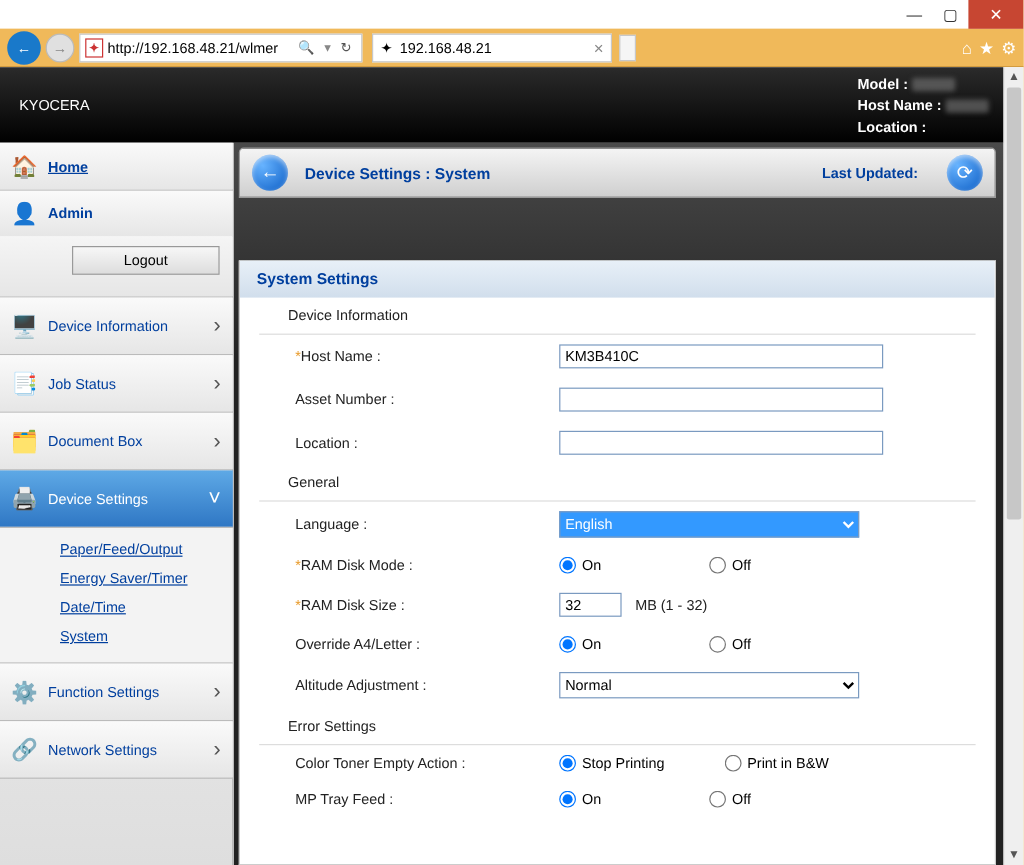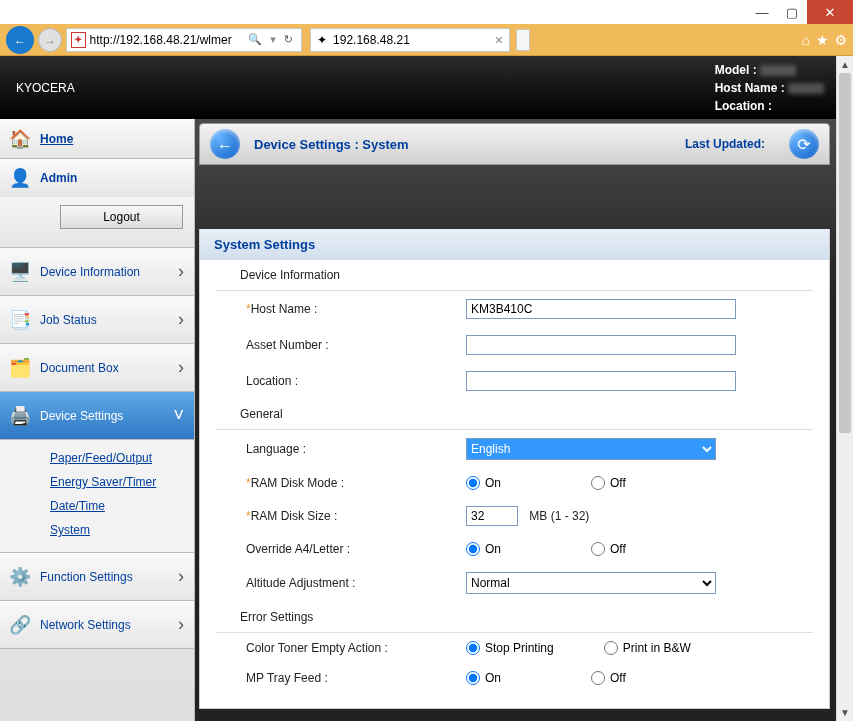--- a/index.html
+++ b/index.html
@@ -55,21 +55,21 @@
     .sub-items a { display:block; color:#003f9e; text-decoration:underline; padding:5px 0; font-size:12px; }
     .side-icon { width:22px; height:22px; display:flex; align-items:center; justify-content:center; font-size:18px; }
 
     .pane { flex:1; display:flex; flex-direction:column; padding-right:2px; }
     .toolbar { height: 42px; background: linear-gradient(#f4f4f4,#cfcfcf); border-radius: 4px 4px 0 0; margin: 4px 4px 0 4px; display:flex; align-items:center; padding: 0 10px; gap: 14px; border:1px solid #999; }
     .tb-btn { width:30px; height:30px; border-radius:50%; background: radial-gradient(circle at 30% 30%, #66b3ff,#0b5cc4); display:flex; align-items:center; justify-content:center; color:#fff; font-size:16px; box-shadow: inset 0 2px 4px rgba(255,255,255,0.6); }
     .toolbar .crumb { color:#003f9e; font-weight:bold; font-size:13px; }
     .toolbar .updated { color:#003f9e; font-weight:bold; font-size:12px; margin-left:auto; margin-right:10px;}
     .blank-band { height: 52px; }
 
-    .form-area { background: #fff; margin: 12px 4px; flex:1; overflow:hidden; border:1px solid #ccc; border-top:none;}
+    .form-area { background: #fff; margin: 0 4px; flex:1; overflow:hidden; border:1px solid #ccc; border-top:none;}
     .section-hdr { background: linear-gradient(#e8f0f8,#d1deec); color:#003f9e; font-weight:bold; padding: 8px 14px; font-size:13px;}
     .group-hdr { padding: 8px 24px; font-size:12px; color:#222; border-bottom:1px solid #ddd; margin: 0 16px;}
     .row { display:flex; align-items:center; padding: 8px 0; margin: 0 16px; }
     .row .lbl { width: 250px; padding-left: 30px; font-size:12px; color:#222; }
     .row .lbl .req { color:#e89a29; }
     .row .control { flex:1; }
     .row input[type=text] { width: 270px; height:20px; border:1px solid #7a9ac0; padding: 0 4px; font-size:12px; }
     .row input.small { width: 52px; }
     .row select { width: 250px; height:22px; border:1px solid #7a9ac0; background:#3399ff; color:#fff; font-size:12px; }
     .row select.norm { background:#fff; color:#000; }

